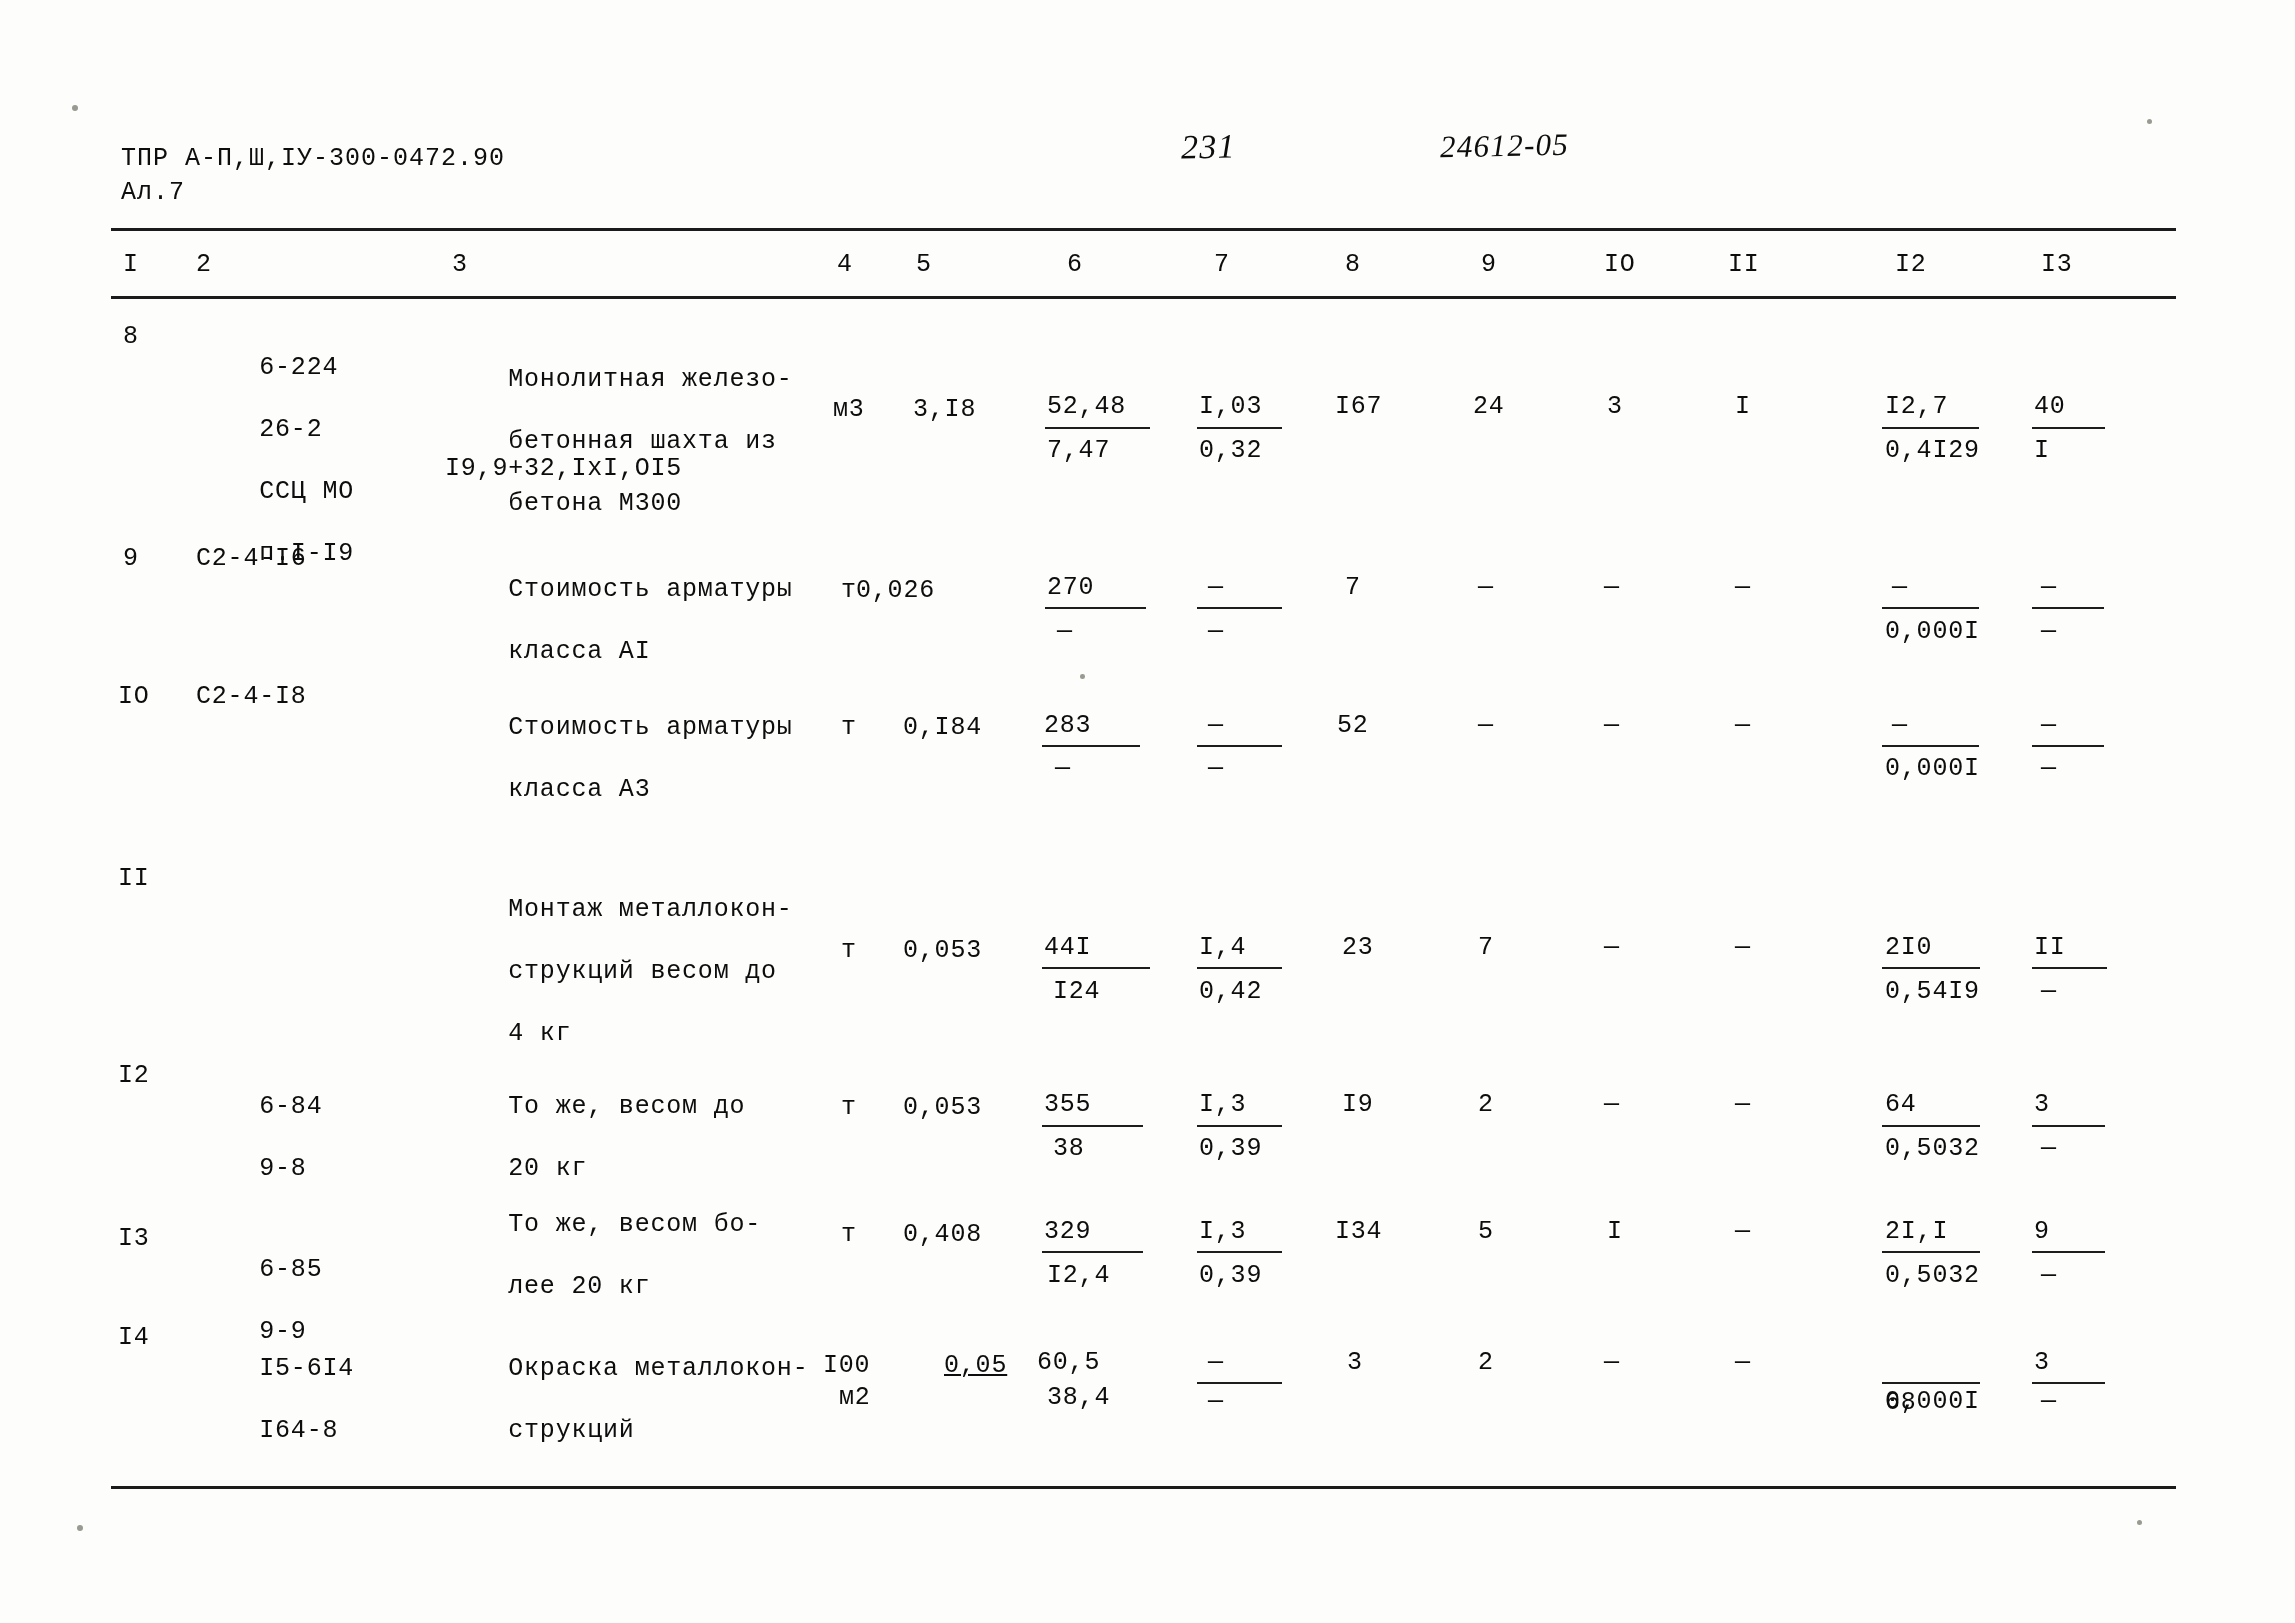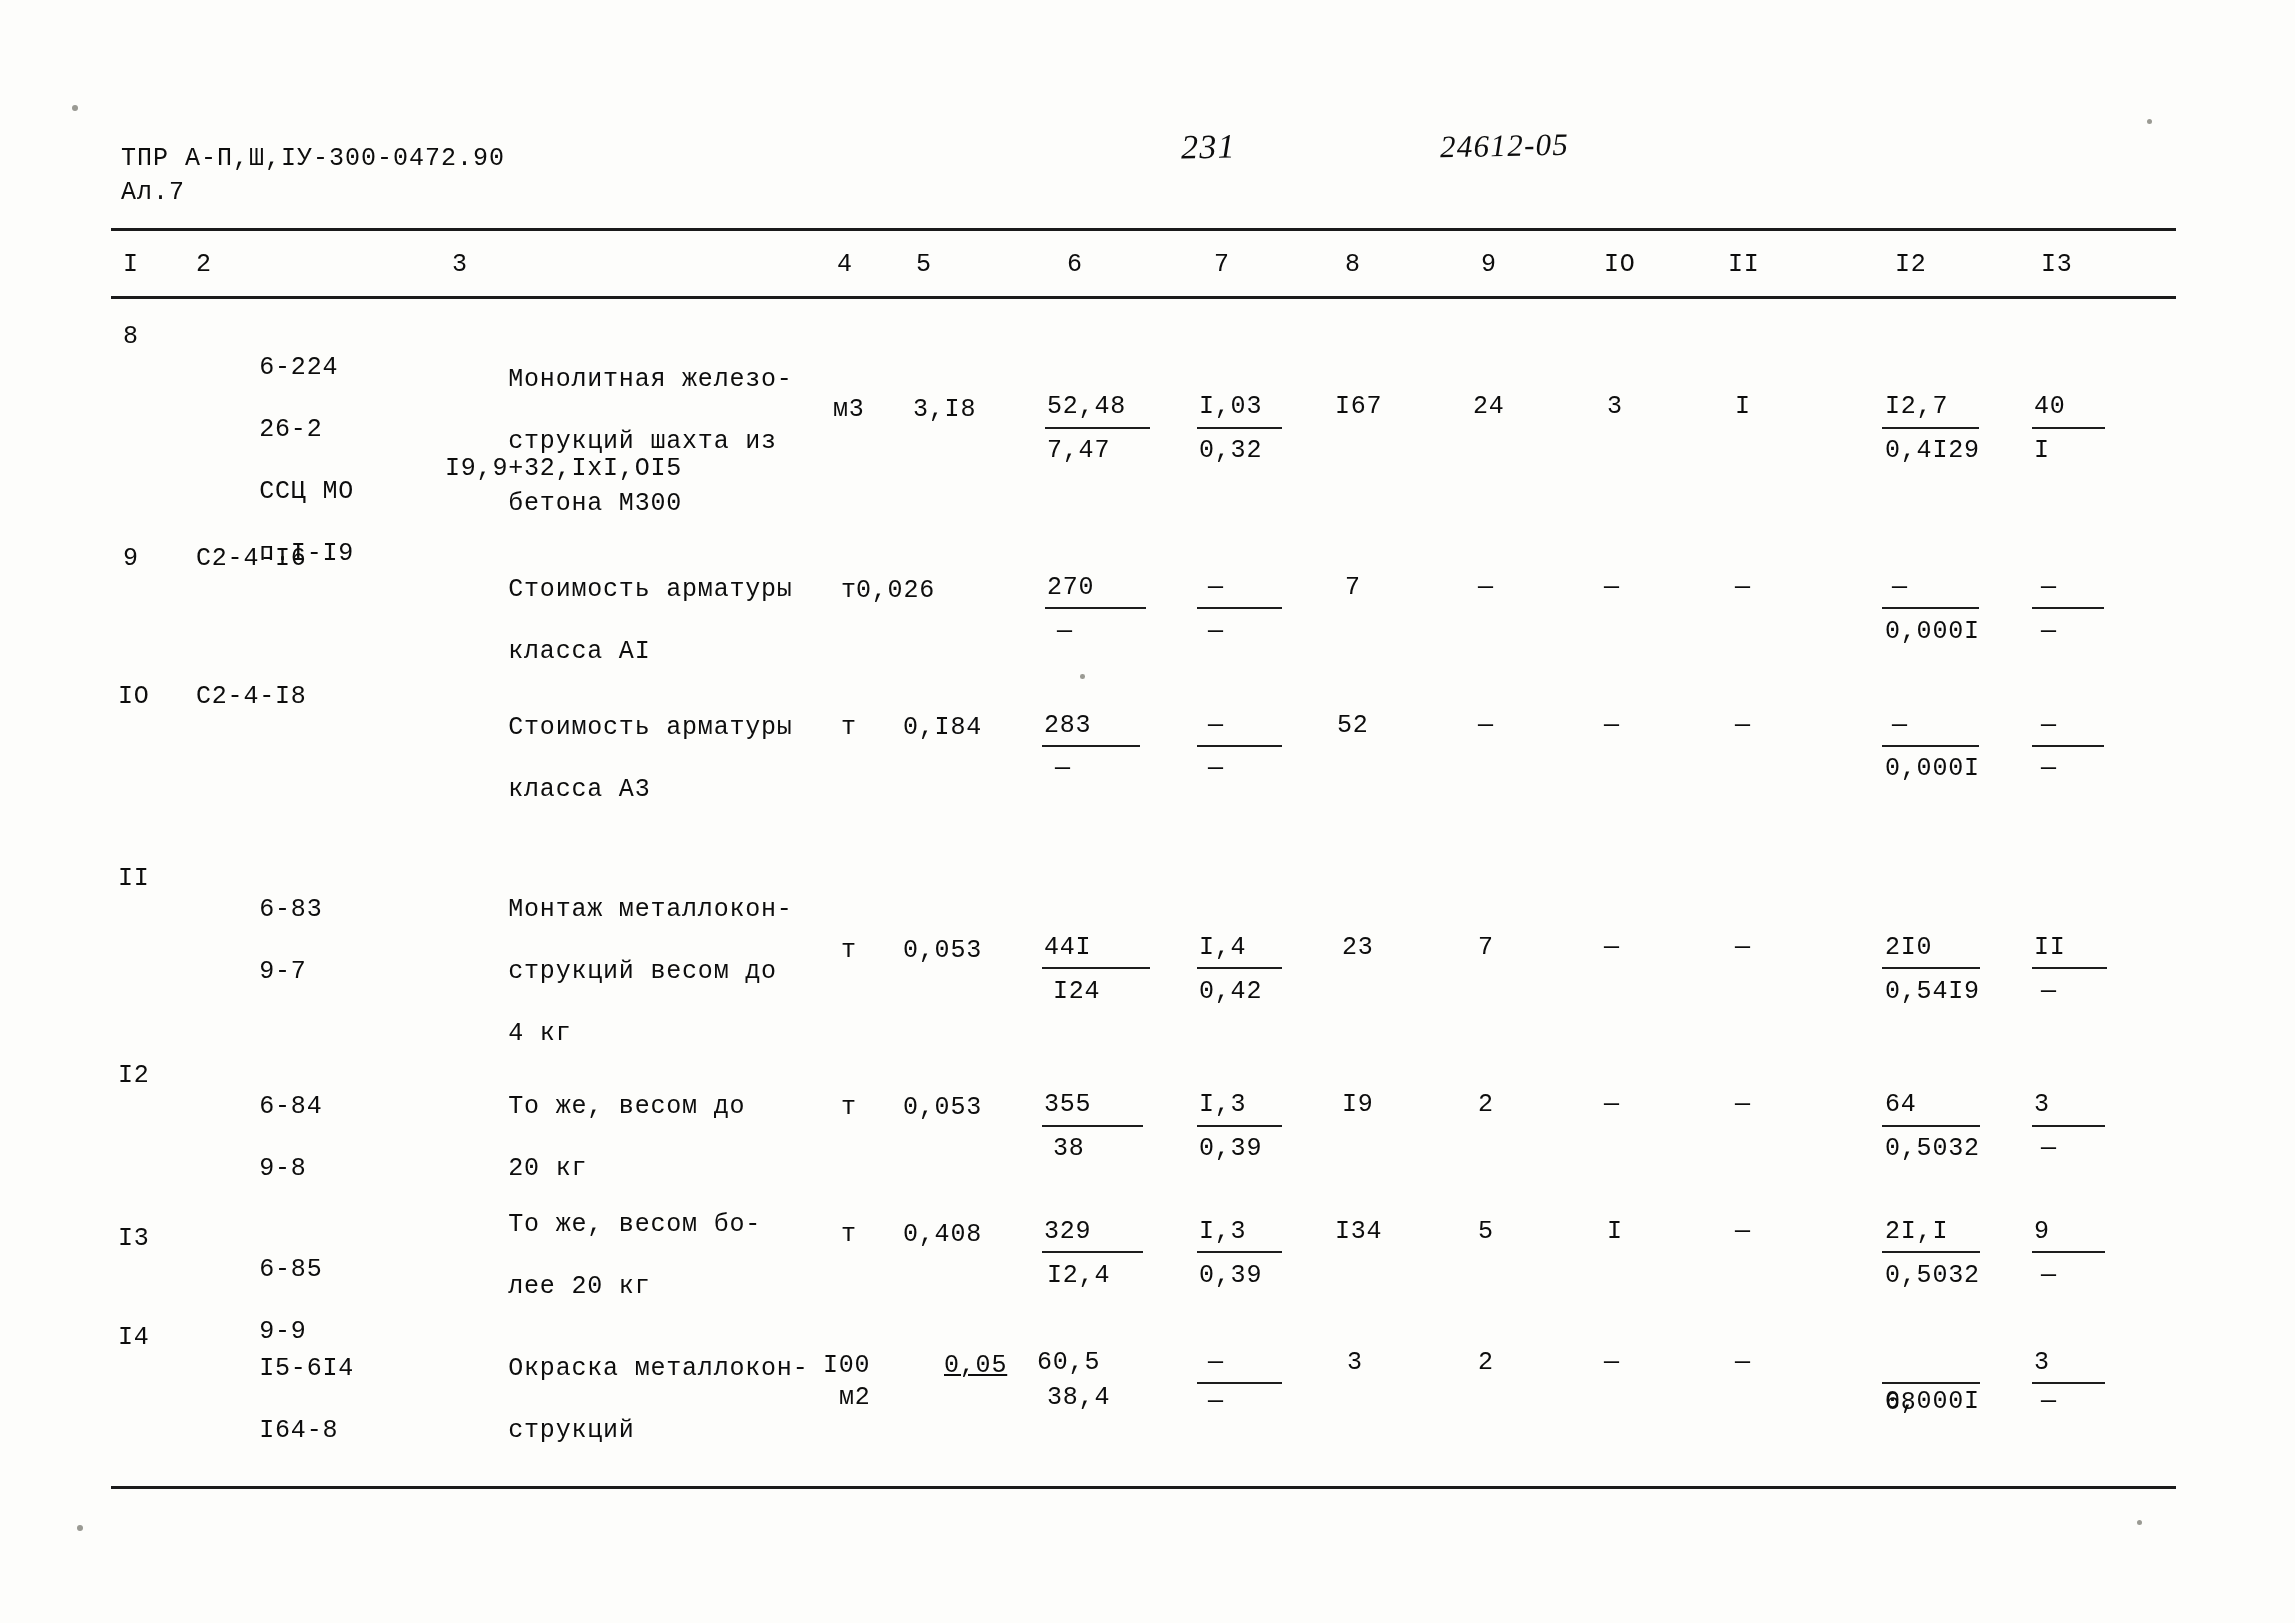--- a/index.html
+++ b/index.html
@@ -137,21 +137,21 @@
 
   <div class="cell" style="left:123px;top:321px;">8</div>
   <div class="cell" style="left:196px;top:321px;">
     <span>6-224</span><br>
     <span>26-2</span><br>
     <span>ССЦ МО</span><br>
     <span>п.I-I9</span>
   </div>
   <div class="cell" style="left:445px;top:333px;">
     <span>Монолитная железо-</span><br>
-    <span>струкций шахта из</span><br>
+    <span>бетонная шахта из</span><br>
     <span>бетона М300</span>
   </div>
   <div class="cell" style="left:445px;top:453px;">I9,9+32,IxI,OI5</div>
   <div class="cell" style="left:833px;top:394px;">м3</div>
   <div class="cell" style="left:913px;top:394px;">3,I8</div>
   <div class="cell" style="left:1047px;top:391px;">52,48</div>
   <div class="frac-line" style="left:1045px;top:427px;width:105px;"></div>
   <div class="cell" style="left:1047px;top:435px;">7,47</div>
   <div class="cell" style="left:1199px;top:391px;">I,03</div>
   <div class="frac-line" style="left:1197px;top:427px;width:85px;"></div>
@@ -211,24 +211,20 @@
   <div class="cell" style="left:1604px;top:710px;">—</div>
   <div class="cell" style="left:1735px;top:710px;">—</div>
   <div class="cell" style="left:1892px;top:710px;">—</div>
   <div class="frac-line" style="left:1882px;top:745px;width:97px;"></div>
   <div class="cell" style="left:1885px;top:753px;">0,000I</div>
   <div class="cell" style="left:2041px;top:710px;">—</div>
   <div class="frac-line" style="left:2032px;top:745px;width:72px;"></div>
   <div class="cell" style="left:2041px;top:753px;">—</div>
 
   <div class="cell" style="left:118px;top:863px;">II</div>
-  <div class="cell" style="left:196px;top:863px;">
-    <span>6-83</span><br>
-    <span>9-7</span>
-  </div>
   <div class="cell" style="left:445px;top:863px;">
     <span>Монтаж металлокон-</span><br>
     <span>струкций весом до</span><br>
     <span>4 кг</span>
   </div>
   <div class="cell" style="left:841px;top:935px;">т</div>
   <div class="cell" style="left:903px;top:935px;">0,053</div>
   <div class="cell" style="left:1044px;top:932px;">44I</div>
   <div class="frac-line" style="left:1042px;top:967px;width:108px;"></div>
   <div class="cell" style="left:1053px;top:976px;">I24</div>

